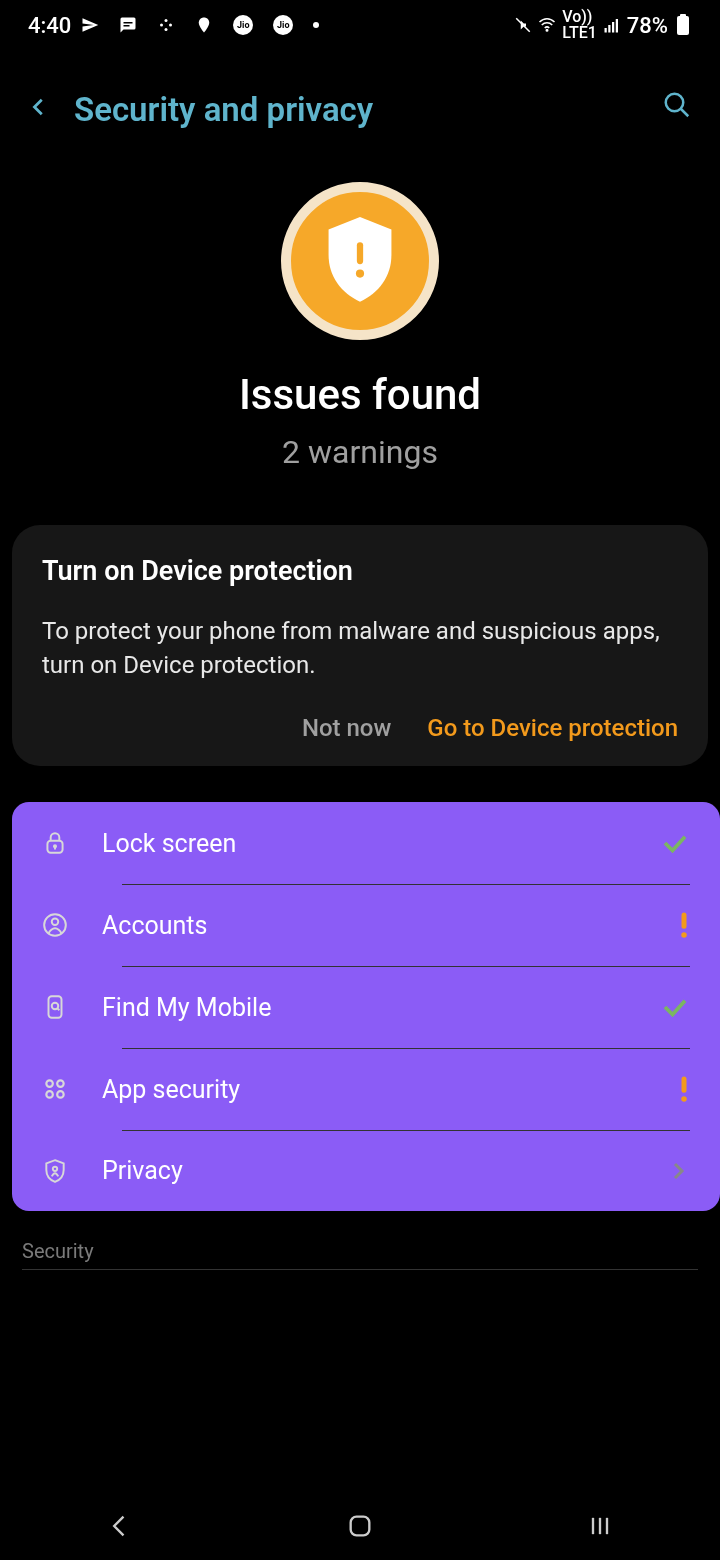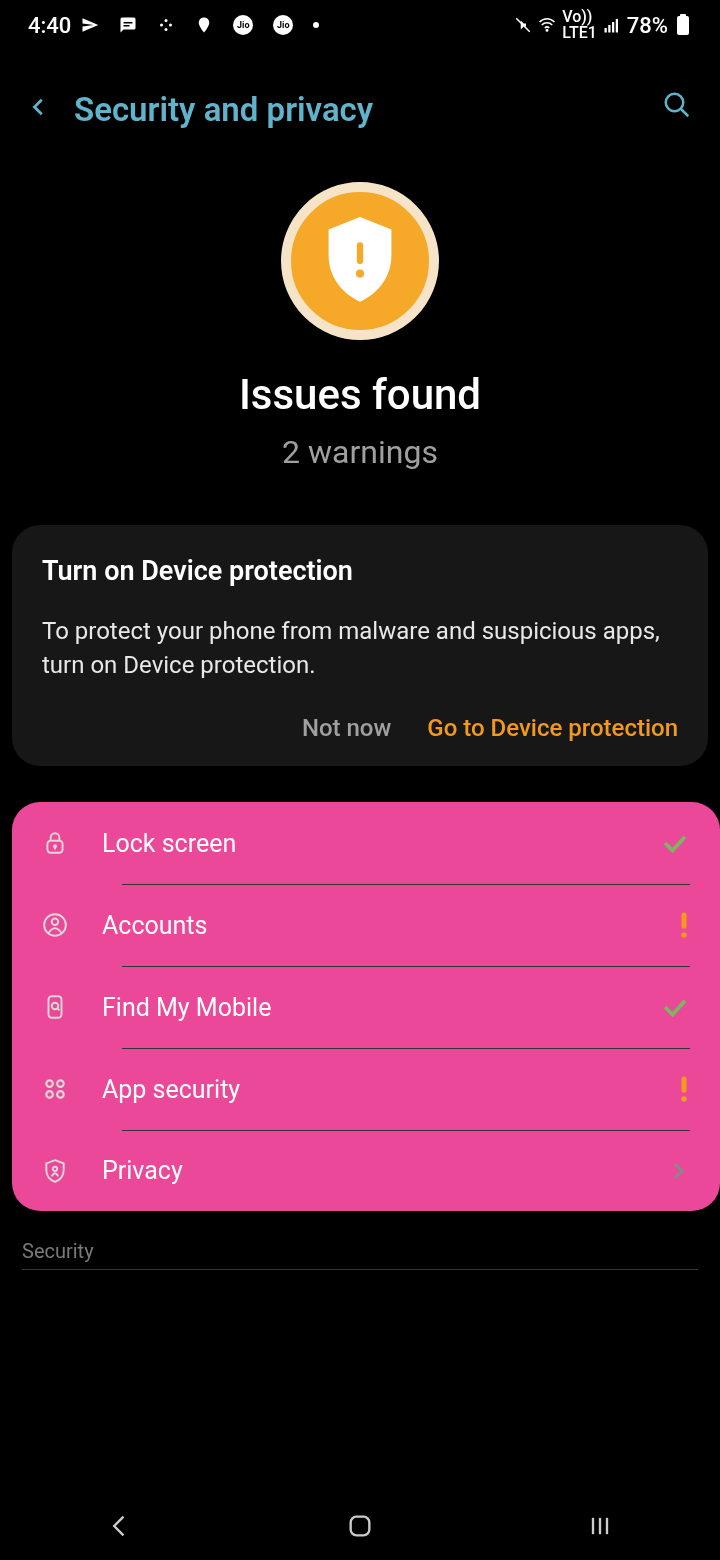--- a/index.html
+++ b/index.html
@@ -54,22 +54,22 @@
     border-radius: 28px;
     margin: 24px 12px 0 12px;
     padding: 30px 30px 24px 30px;
   }
   .card-title { font-size: 27px; font-weight: 600; margin-bottom: 28px; }
   .card-desc { font-size: 24px; line-height: 1.4; color: #e8e8e8; margin-bottom: 32px; }
   .card-actions { display: flex; justify-content: flex-end; gap: 36px; font-size: 24px; font-weight: 500; }
   .btn-notnow { color: #a0a0a0; }
   .btn-go { color: #f39a1c; }
   .list-card {
-    background: #ec4899;
-    border-radius: 28px;
+    background: #8b5cf6;
+    border-radius: 17px;
     margin: 36px 0 0 12px;
     padding: 0 0 0 0;
   }
   .list-item {
     display: flex;
     align-items: center;
     padding: 26px 30px;
     position: relative;
   }
   .list-item + .list-item::before {

